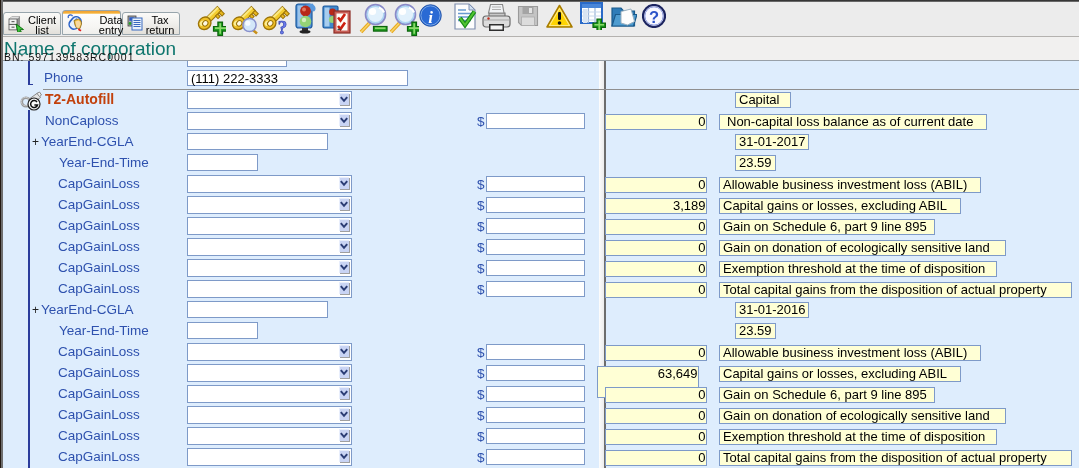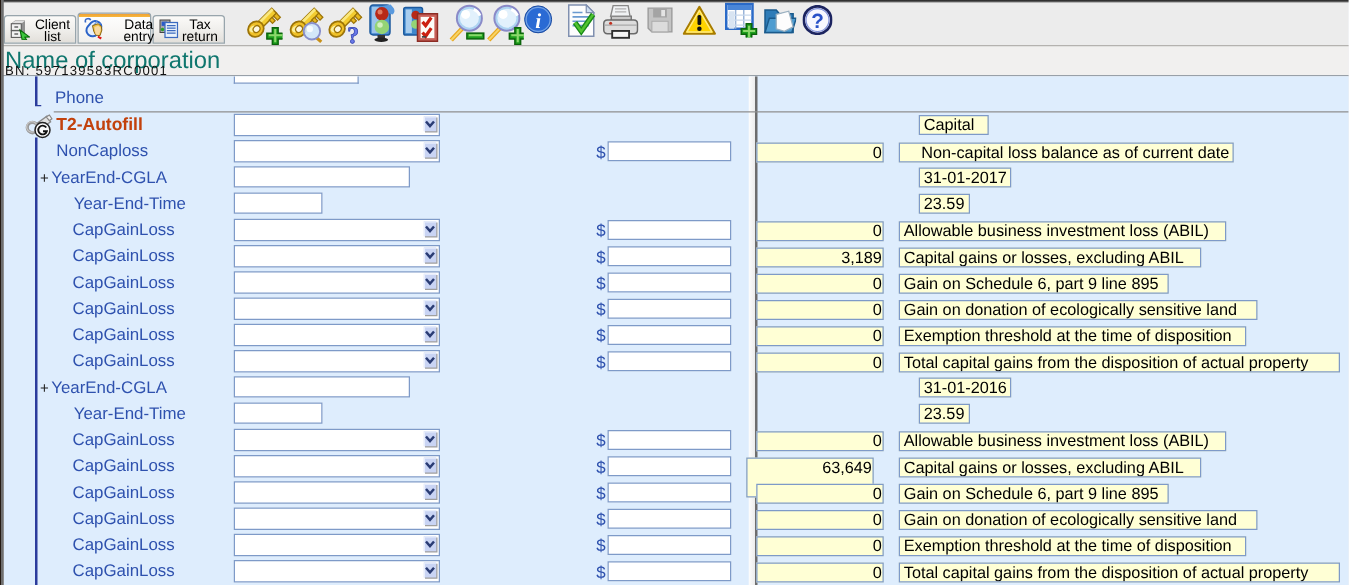--- a/index.html
+++ b/index.html
@@ -235,20 +235,21 @@
 
   <div id="form">
     <div id="divider1"></div>
       <div id="divider2"></div>
     <div id="sep"></div>
     <div id="tree1"></div>
       <div id="tree1b"></div>
       <div id="tree2"></div>
     <div class="wi" style="left:184px;top:0px;width:100px;height:6px;border-top:none"></div>
     <div class="lb" style="left:41px;top:9px">Phone</div>
+    <div class="wi" style="left:184px;top:9px;width:221px;height:16px;font-size:13px;color:#000;padding:0 0 0 3px">(111) 222-3333</div>
   </div>
   <div id="rows" style="position:absolute;left:0;top:0">
 <div class="lb bb" style="left:45px;top:91px">T2-Autofill</div>
 <div class="fc" style="left:187px;top:91px;width:165px;height:18px">
         <div class="fcb">
           <svg width="8" height="7" viewBox="0 0 8 7">
             <path d="M0.8 1.2 L4 4.8 L7.2 1.2" fill="none" stroke="#2a3c74" stroke-width="2"></path>
           </svg>
         </div>
       </div>
@@ -265,21 +266,21 @@
 <div class="fc" style="left:187px;top:112px;width:165px;height:18px">
         <div class="fcb">
           <svg width="8" height="7" viewBox="0 0 8 7">
             <path d="M0.8 1.2 L4 4.8 L7.2 1.2" fill="none" stroke="#2a3c74" stroke-width="2"></path>
           </svg>
         </div>
       </div>
 <div class="dol" style="top:113.5px">$</div>
 <div class="wi" style="left:486px;top:113px;width:99px;height:16px"></div>
 <div class="yb yv" style="left:605px;top:114px;width:102px;height:16px">0</div>
-<div class="yb" style="left:719px;top:114px;width:268px;height:16px;padding-left:17px">Non-capital loss balance as of current date</div>
+<div class="yb" style="left:719px;top:114px;width:268px;height:16px;padding-left:7px">Non-capital loss balance as of current date</div>
 <div class="plus" style="top:135px">+</div>
 <div class="lb" style="left:41px;top:133.5px">YearEnd-CGLA</div>
 <div class="wi" style="left:187px;top:133px;width:141px;height:17px"></div>
 <div class="yb" style="left:735px;top:134px;width:74px;height:16px;padding-left:3px">31-01-2017</div>
 <div class="lb" style="left:59px;top:154.5px">Year-End-Time</div>
 <div class="wi" style="left:187px;top:154px;width:71px;height:17px"></div>
 <div class="yb" style="left:735px;top:155px;width:41px;height:16px;padding-left:3px">23.59</div>
 <div class="lb" style="left:58px;top:175.5px">CapGainLoss</div>
 <div class="fc" style="left:187px;top:175px;width:165px;height:18px">
         <div class="fcb">

